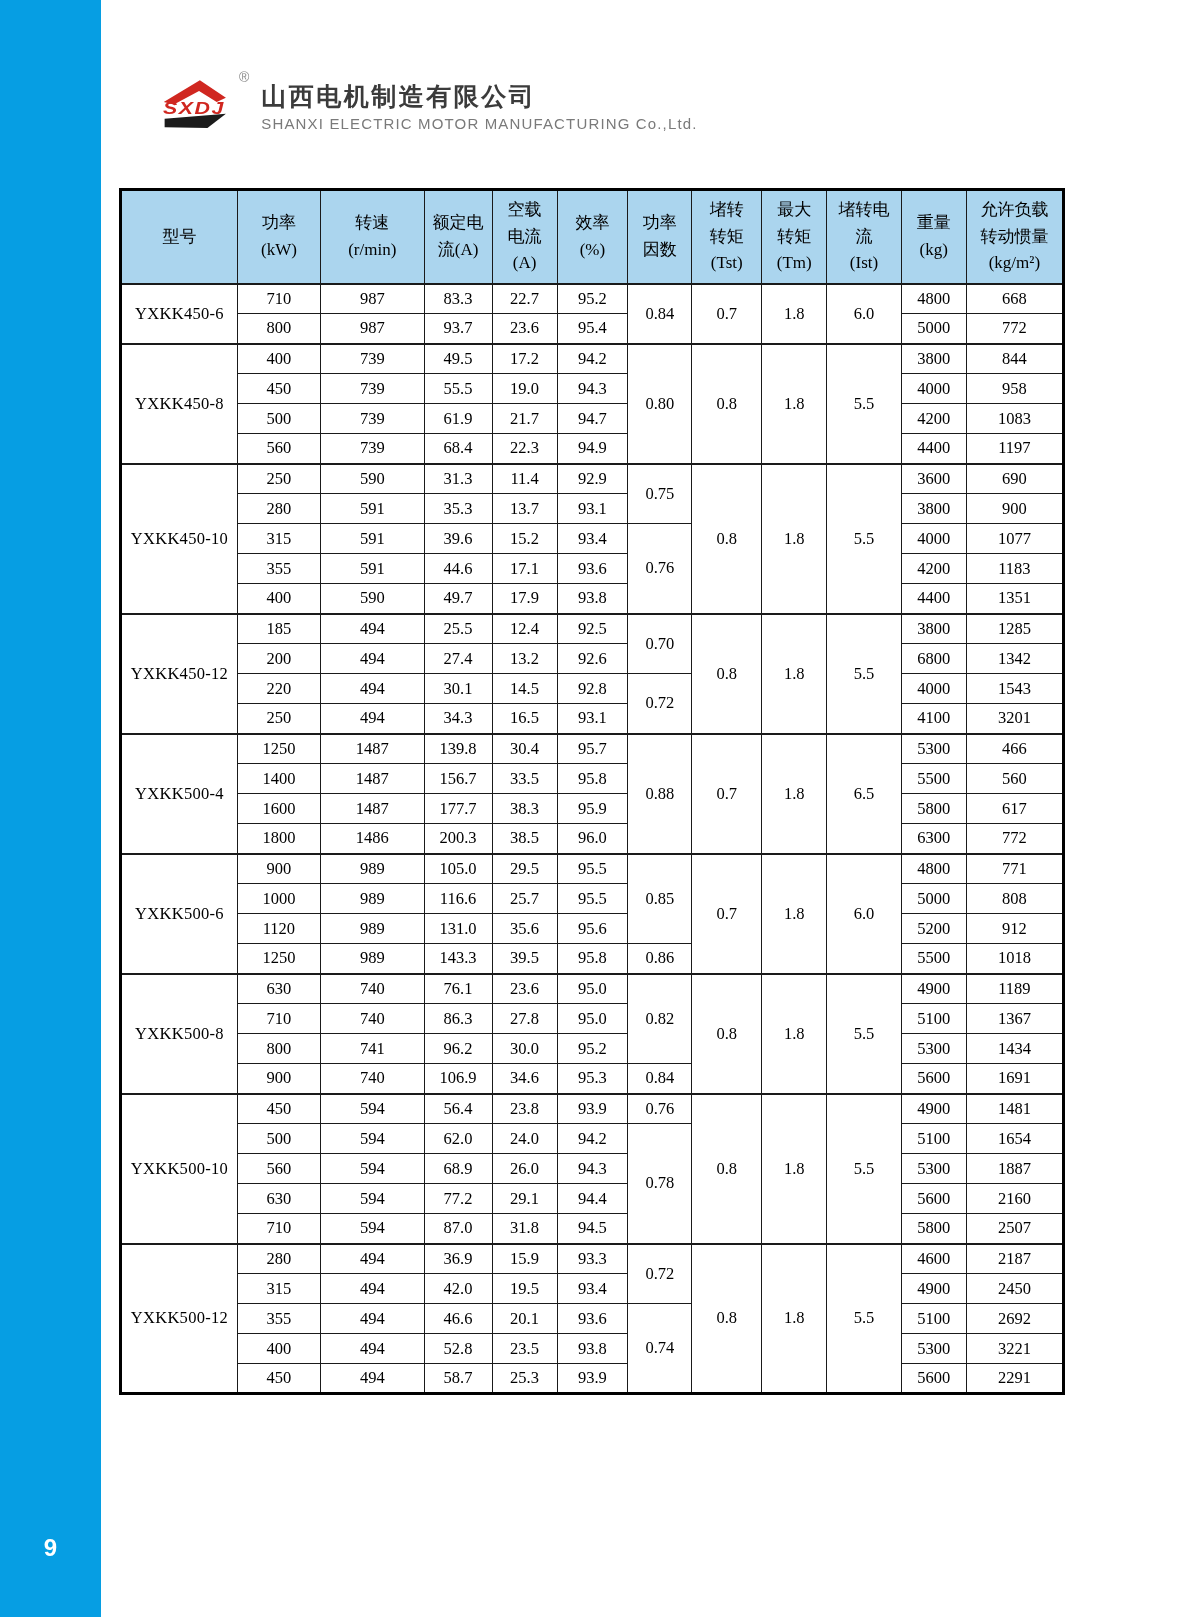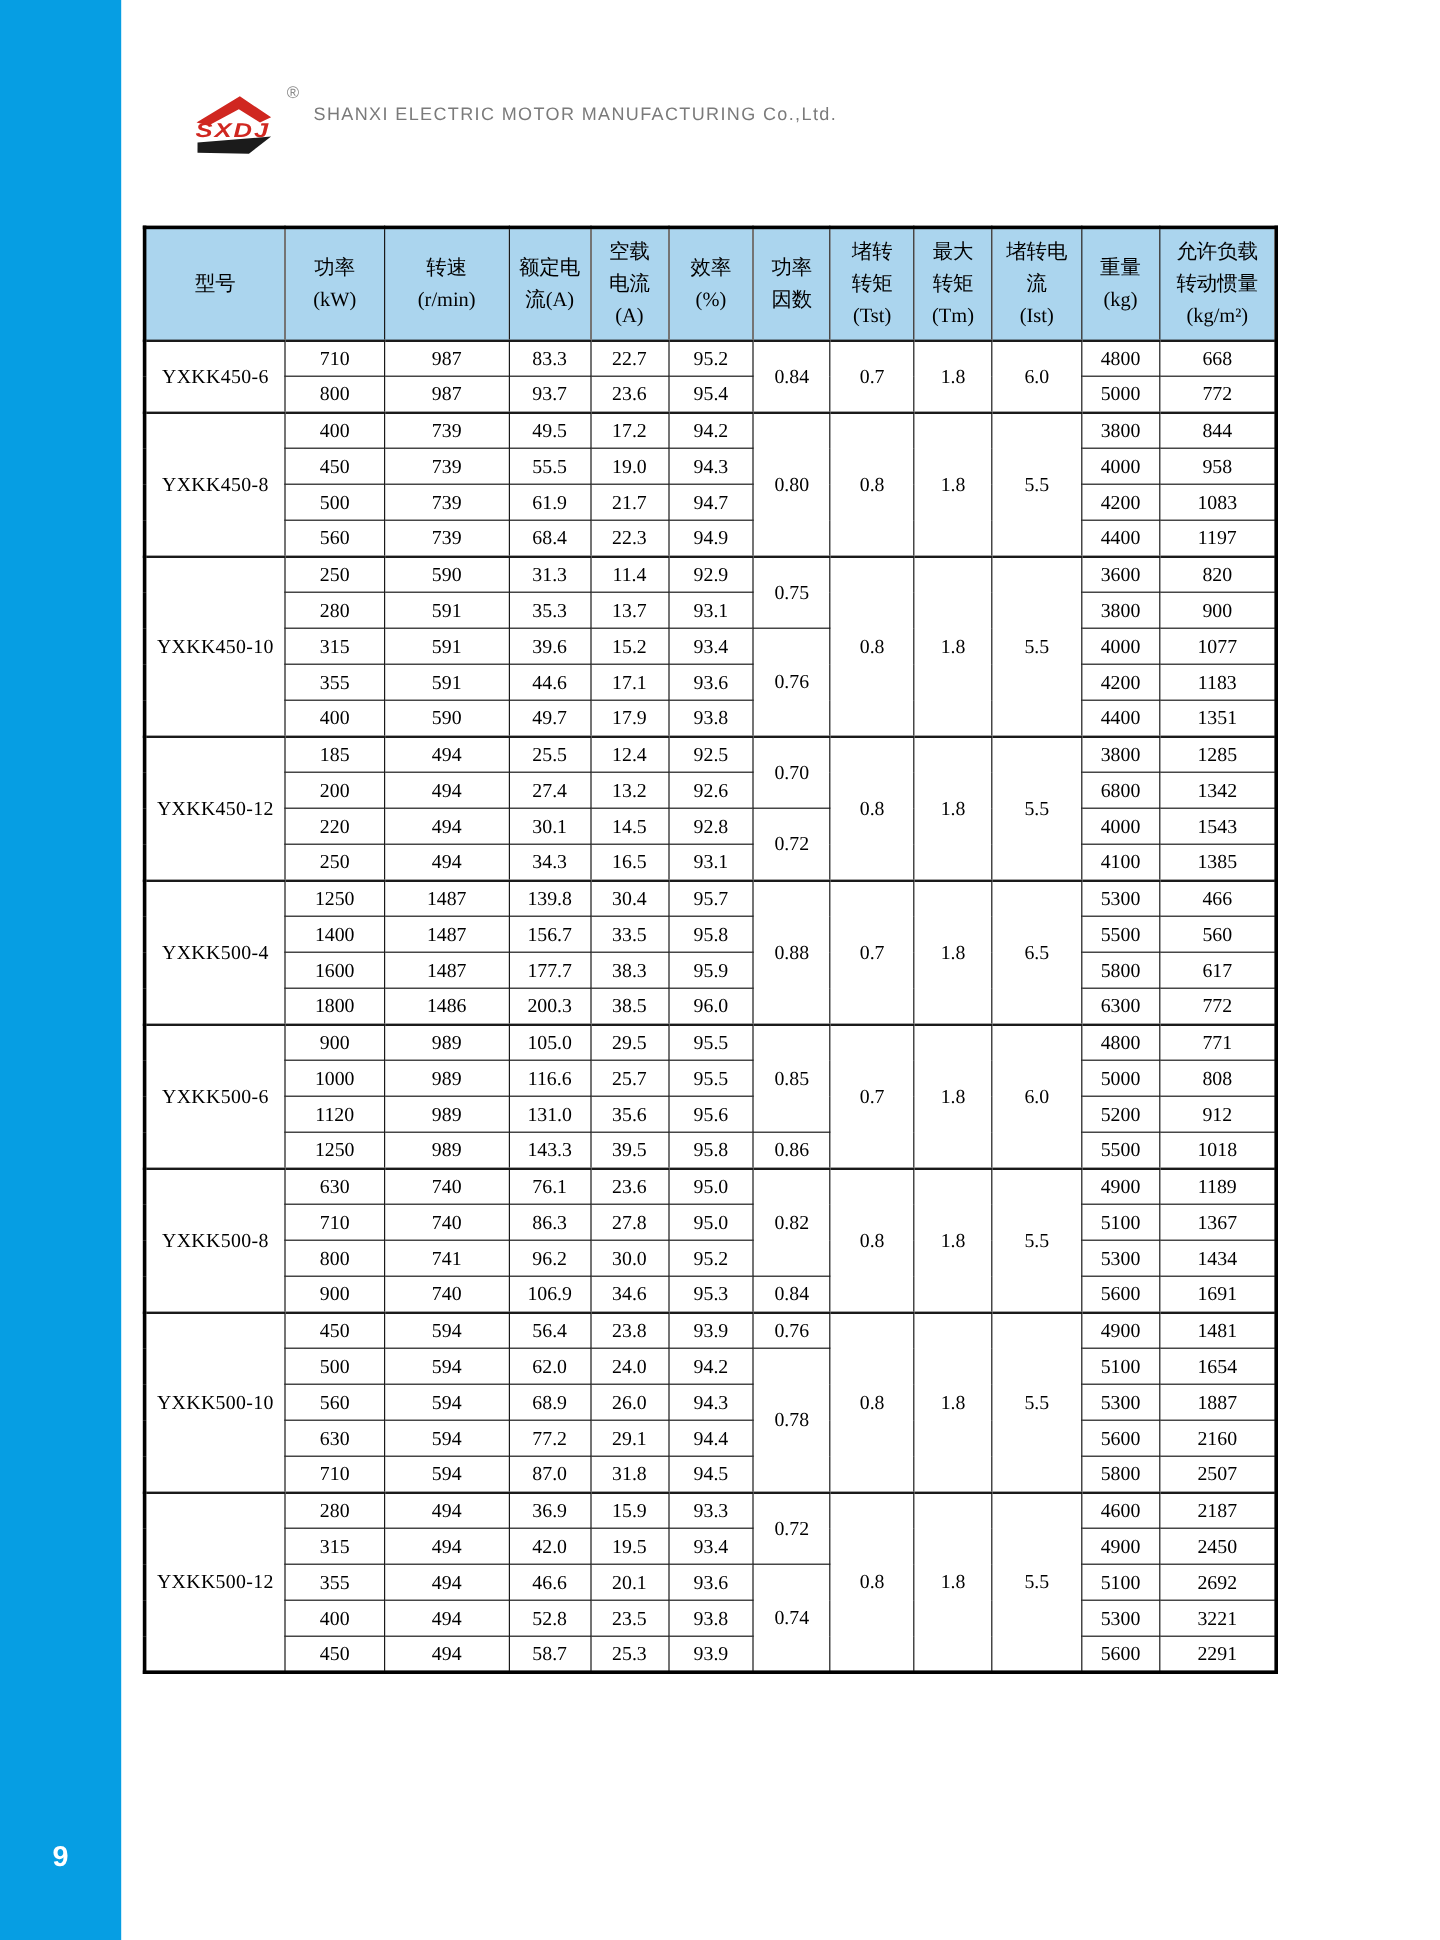--- a/index.html
+++ b/index.html
@@ -109,20 +109,21 @@
   <div class="brand">
     <div class="logo-mark">
       <svg viewBox="0 0 100 70" xmlns="http://www.w3.org/2000/svg">
         <polygon points="14,35 57,9 88,30 77,35 56,22 26,38" fill="#d02720"></polygon>
         <text x="13" y="49" font-size="20" font-weight="bold" font-style="italic" letter-spacing="1.5" textLength="74" lengthAdjust="spacingAndGlyphs" fill="#d02720" font-family="Liberation Sans, sans-serif">SXDJ</text>
         <polygon points="15,55 88,49 66,66 15,65" fill="#1b1b1b"></polygon>
       </svg>
     </div>
     <span class="reg-mark">®</span>
     <div class="brand-text">
+      <div class="company-zh">山西电机制造有限公司</div>
       <div class="company-en">SHANXI ELECTRIC MOTOR MANUFACTURING Co.,Ltd.</div>
     </div>
   </div>
 
   <table class="spec">
     <colgroup>
       <col style="width:12.4%">
         <col style="width:8.8%">
         <col style="width:11.0%">
       <col style="width:7.2%">
@@ -237,21 +238,21 @@
           <td>250</td>
           <td>590</td>
           <td>31.3</td>
           <td>11.4</td>
           <td>92.9</td>
           <td rowspan="2">0.75</td>
           <td rowspan="5">0.8</td>
           <td rowspan="5">1.8</td>
           <td rowspan="5">5.5</td>
           <td>3600</td>
-          <td>820</td>
+          <td>690</td>
         </tr>
         <tr>
           <td>280</td>
           <td>591</td>
           <td>35.3</td>
           <td>13.7</td>
           <td>93.1</td>
           <td>3800</td>
           <td>900</td>
         </tr>
@@ -316,21 +317,21 @@
           <td>4000</td>
           <td>1543</td>
         </tr>
         <tr>
           <td>250</td>
           <td>494</td>
           <td>34.3</td>
           <td>16.5</td>
           <td>93.1</td>
           <td>4100</td>
-          <td>1385</td>
+          <td>3201</td>
         </tr>
         <tr class="group-start">
           <td class="model-cell" rowspan="4">YXKK500-4</td>
           <td>1250</td>
           <td>1487</td>
           <td>139.8</td>
           <td>30.4</td>
           <td>95.7</td>
           <td rowspan="4">0.88</td>
           <td rowspan="4">0.7</td>

